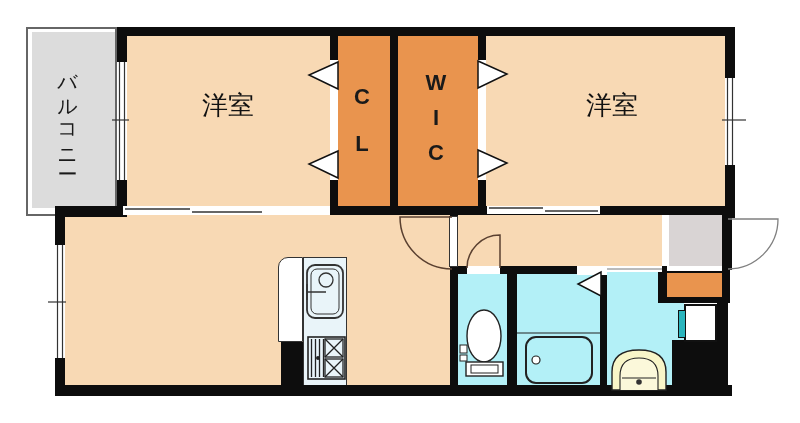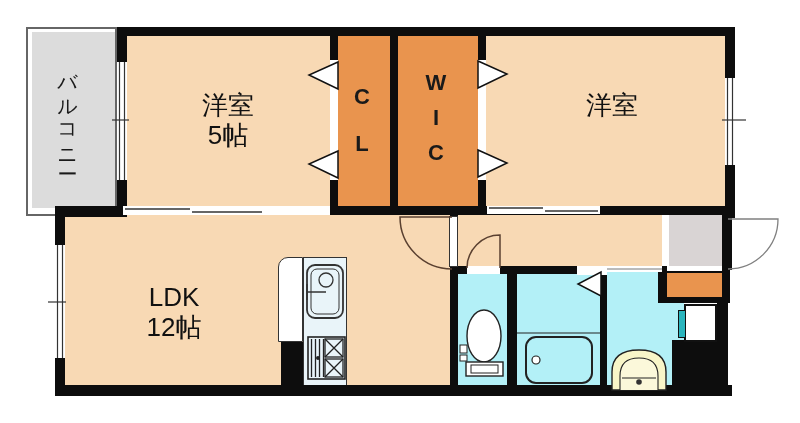--- a/index.html
+++ b/index.html
@@ -175,32 +175,27 @@
     <g>
       <path d="M612,390 V372 Q612,350 639,350 Q666,350 666,372 V390 Z" fill="#f8f5c8" stroke="#222" stroke-width="1.4"></path>
       <path d="M620,390 V376 Q620,358 639,358 Q658,358 658,376 V390" fill="#fbf8da" stroke="#222" stroke-width="1.1"></path>
       <line x1="622" y1="378" x2="656" y2="378" stroke="#222" stroke-width="1"></line>
       <circle cx="639" cy="382" r="2.8" fill="#333"></circle>
     </g>
   </svg>
 
   <div class="lbl" style="left:168px;top:90px;width:120px">
     <div>洋室</div>
-    <div>5帖</div>
   </div>
   <div class="vletters" style="left:348px;top:84px;width:28px;row-gap:21px">
     <span>C</span>
     <span>L</span>
   </div>
   <div class="vletters" style="left:422px;top:70px;width:28px;row-gap:9px">
     <span>W</span>
     <span>I</span>
     <span>C</span>
   </div>
   <div class="lbl" style="left:552px;top:90px;width:120px">
     <div>洋室</div>
   </div>
-  <div class="lbl" style="left:114px;top:282px;width:120px">
-    <div>LDK</div>
-    <div>12帖</div>
-  </div>
 
 </div>
 
 </body></html>

